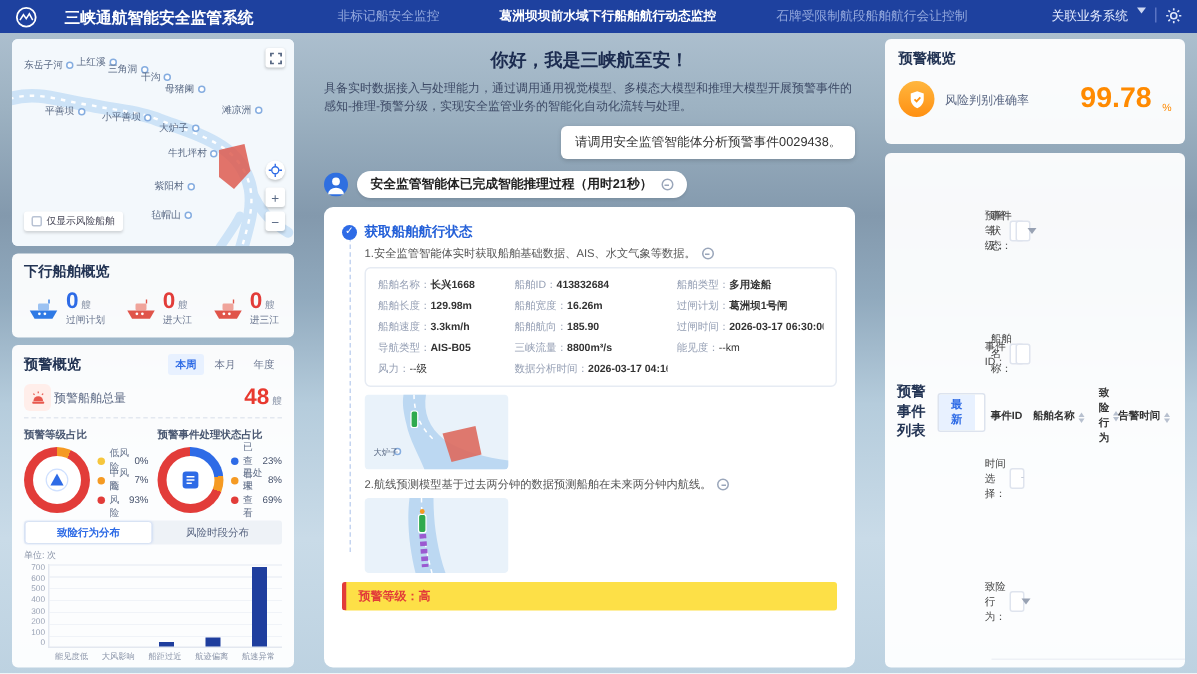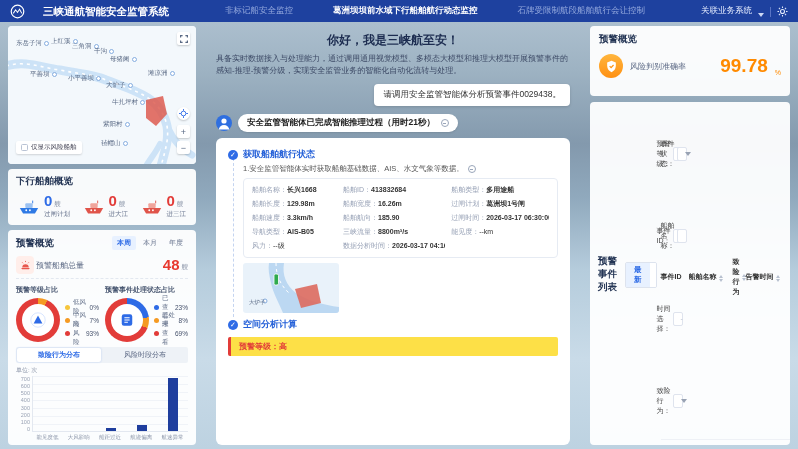--- a/index.html
+++ b/index.html
@@ -7,21 +7,21 @@
   body { font-family:"Liberation Sans","DejaVu Sans",sans-serif; font-size:9px; color:#333; }
   .page { position:relative; width:798px; height:449px;
     background:linear-gradient(180deg,#b2c4d3 0%,#9db2c2 16%,#8399ad 32%,#90a9bd 44%,#b5ccdc 60%,#c9dbe8 80%,#bdd2e1 100%); }
 
   
   .header { height:22px; background:#1e419f; display:flex; align-items:center; padding:0 10px; color:#fff; }
   .brand { display:flex; align-items:flex-end; gap:18px; font-weight:bold; font-size:10.5px; white-space:nowrap; }
   .nav { flex:1; display:flex; justify-content:center; gap:40px; }
   .nav-item { font-size:8.5px; color:#93a8dd; cursor:pointer; white-space:nowrap; }
   .nav-item.active { color:#fff; font-weight:bold; }
-  .hdr-right { display:flex; align-items:flex-end; gap:6px; font-size:8.5px; color:#e5ecff; }
+  .hdr-right { display:flex; align-items:flex-start; gap:6px; font-size:8.5px; color:#e5ecff; }
   .hdr-sep { width:1px; height:10px; background:#5a74c4; }
   .caret { width:0; height:0; border-left:3px solid transparent; border-right:3px solid transparent; border-top:4px solid #cdd8f3; display:inline-block; }
 
   
   .cols { position:absolute; top:26px; left:8px; right:8px; bottom:4px; display:flex; gap:6px; }
   .col-left { width:188px; display:flex; flex-direction:column; gap:5px; }
   .col-center { flex:1; display:flex; flex-direction:column; padding:0 14px; min-width:0; }
   .col-right { width:200px; display:flex; flex-direction:column; gap:6px; }
   .card { background:rgba(255,255,255,.94); border-radius:4px; }
 
@@ -502,25 +502,35 @@
               <rect width="96" height="50" fill="#e9f2fa"></rect>
               <path d="M26,0 L41,0 C39,12 43,22 53,30 C65,38 81,42 96,44 L96,50 L40,50 C36,40 30,30 28,20 C26,12 25,6 26,0 Z" fill="#bcd8f2"></path>
               <path d="M33,0 C33,12 37,22 47,31" fill="none" stroke="#fff" stroke-width="1" stroke-dasharray="3 3"></path>
               <polygon points="52,26 74,21 78,40 58,45" fill="#dd6a5e" opacity="0.9"></polygon>
               <rect x="31" y="11" width="4.5" height="11" rx="1.5" fill="#2faa4e" stroke="#fff" stroke-width="0.8"></rect>
               <circle cx="22" cy="38" r="2" fill="#fff" stroke="#85ade0" stroke-width="1"></circle>
               <text x="6" y="40.5" font-size="5.5" fill="#5a6a85" id="map1Label">大炉子</text>
             </svg>
           </div>
 
-
-          <div class="step-head">
-              <span class="step-ic">✓</span>
-            <span class="step-title">空间分析计算</span>
-            </div>
+          <div class="step-body">
+            <div class="step-text">
+                <span>2.航线预测模型基于过去两分钟的数据预测船舶在未来两分钟内航线。</span>
+              <span class="cicon"></span>
+              </div>
+            <svg class="mini-map" viewBox="0 0 96 50">
+              <rect width="96" height="50" fill="#e9f2fa"></rect>
+              <path d="M30,0 L46,0 C46,16 48,32 54,50 L34,50 C30,34 28,16 30,0 Z" fill="#bcd8f2"></path>
+              <path d="M38,0 C38,16 40,32 45,50" fill="none" stroke="#fff" stroke-width="1" stroke-dasharray="3 3"></path>
+              <circle cx="38.5" cy="9" r="1.6" fill="#f59a23"></circle>
+              <rect x="36" y="11" width="5" height="12" rx="1.5" fill="#2faa4e" stroke="#fff" stroke-width="0.8"></rect>
+              <line x1="38.8" y1="24" x2="40.5" y2="46" stroke="#9b59d0" stroke-width="4.5" stroke-dasharray="3 2"></line>
+            </svg>
+          </div>
+
         </div>
 
         <div class="lvl-banner">预警等级：高</div>
 
       </div>
     </div>
 
     <div class="col-right">
       <div class="card acc-card">
         <div class="panel-title">预警概览</div>

